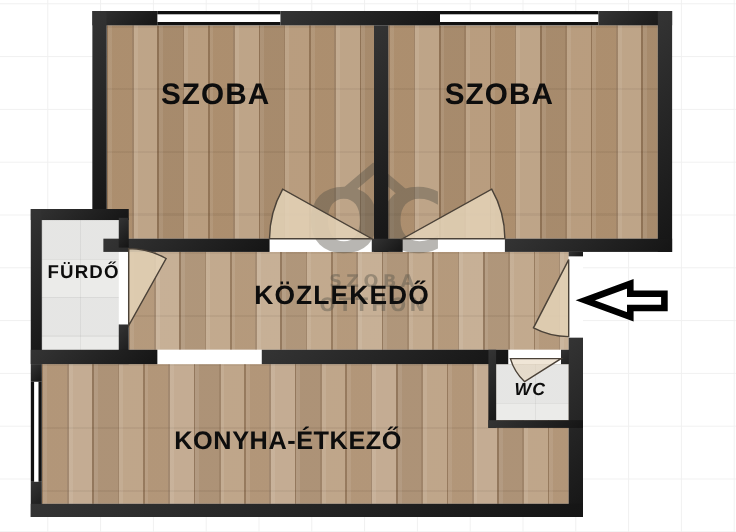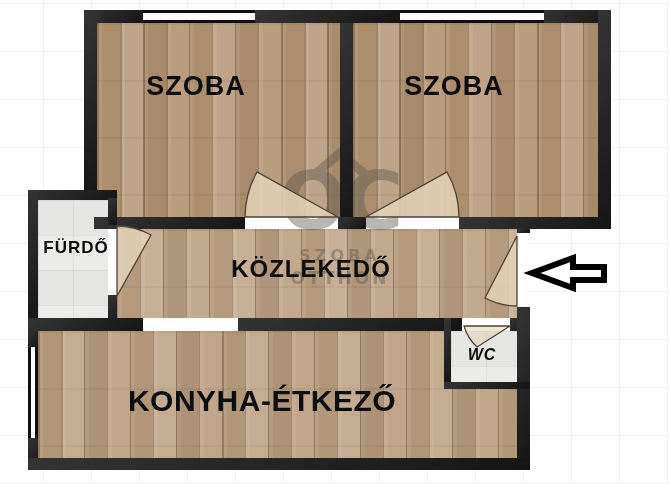--- a/index.html
+++ b/index.html
@@ -57,21 +57,21 @@
   .wall{position:absolute;background-color:var(--wall);z-index:4;
     background-image:linear-gradient(135deg,rgba(255,255,255,0.10),rgba(0,0,0,0.28));}
   #overlay{position:absolute;left:0;top:0;z-index:5;pointer-events:none;}
   .fan{fill:var(--fan);fill-opacity:0.88;stroke:#4b4238;stroke-width:1.3;}
   .room-label{
     position:absolute;z-index:6;transform:translate(-50%,-50%);
     font-weight:bold;color:#0d0d0d;white-space:nowrap;letter-spacing:1px;text-align:right;
   }
   .lbl-szoba{font-size:27px;}
   .lbl-hall{font-size:24px;}
-  .lbl-kitchen{font-size:30px;letter-spacing:0.5px;}
+  .lbl-kitchen{font-size:23px;letter-spacing:0.5px;}
   .lbl-bath{font-size:17px;}
   .lbl-wc{font-size:16px;}
   .wm{position:absolute;z-index:3;left:250px;top:148px;width:180px;
       text-align:center;color:#57544a;opacity:0.42;
       font-family:"DejaVu Sans",sans-serif;}
   .wm-roof{display:block;margin:0 auto;}
   .wm-logo{font-size:80px;font-weight:bold;line-height:0.95;letter-spacing:-2px;margin-top:-14px;}
   .wm-line1{font-size:16px;font-weight:bold;letter-spacing:4px;margin-top:6px;}
   .wm-line2{font-size:17px;font-weight:bold;letter-spacing:3px;margin-top:3px;}
 </style>

